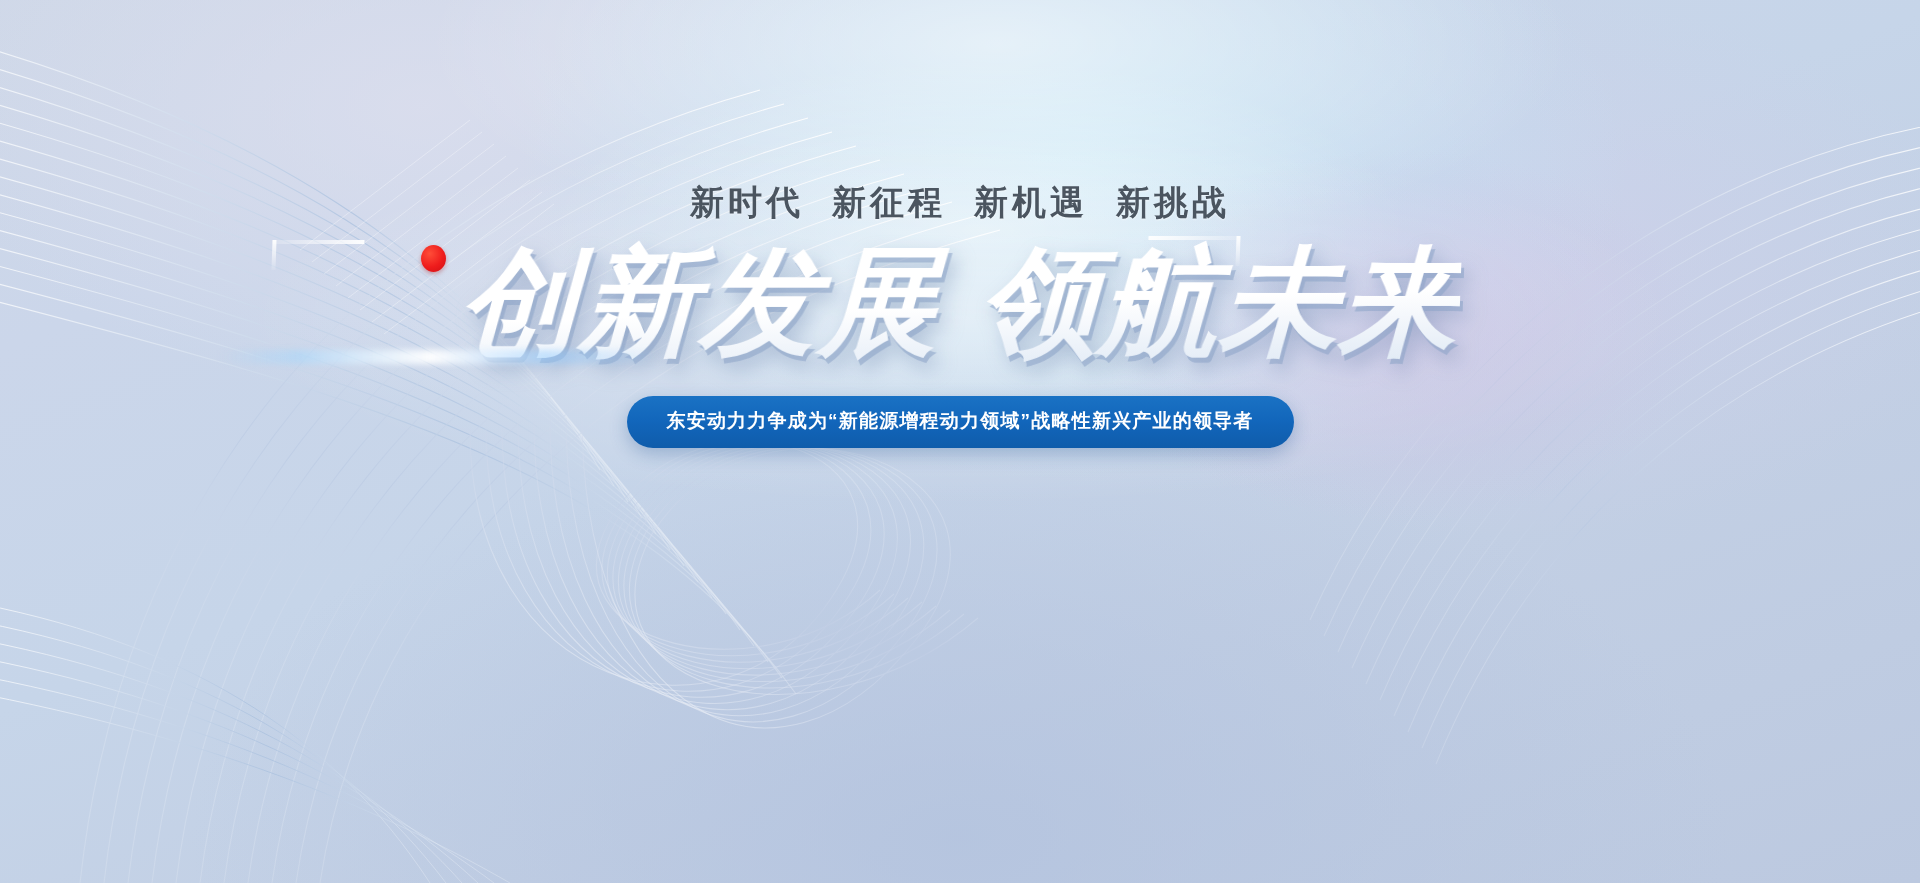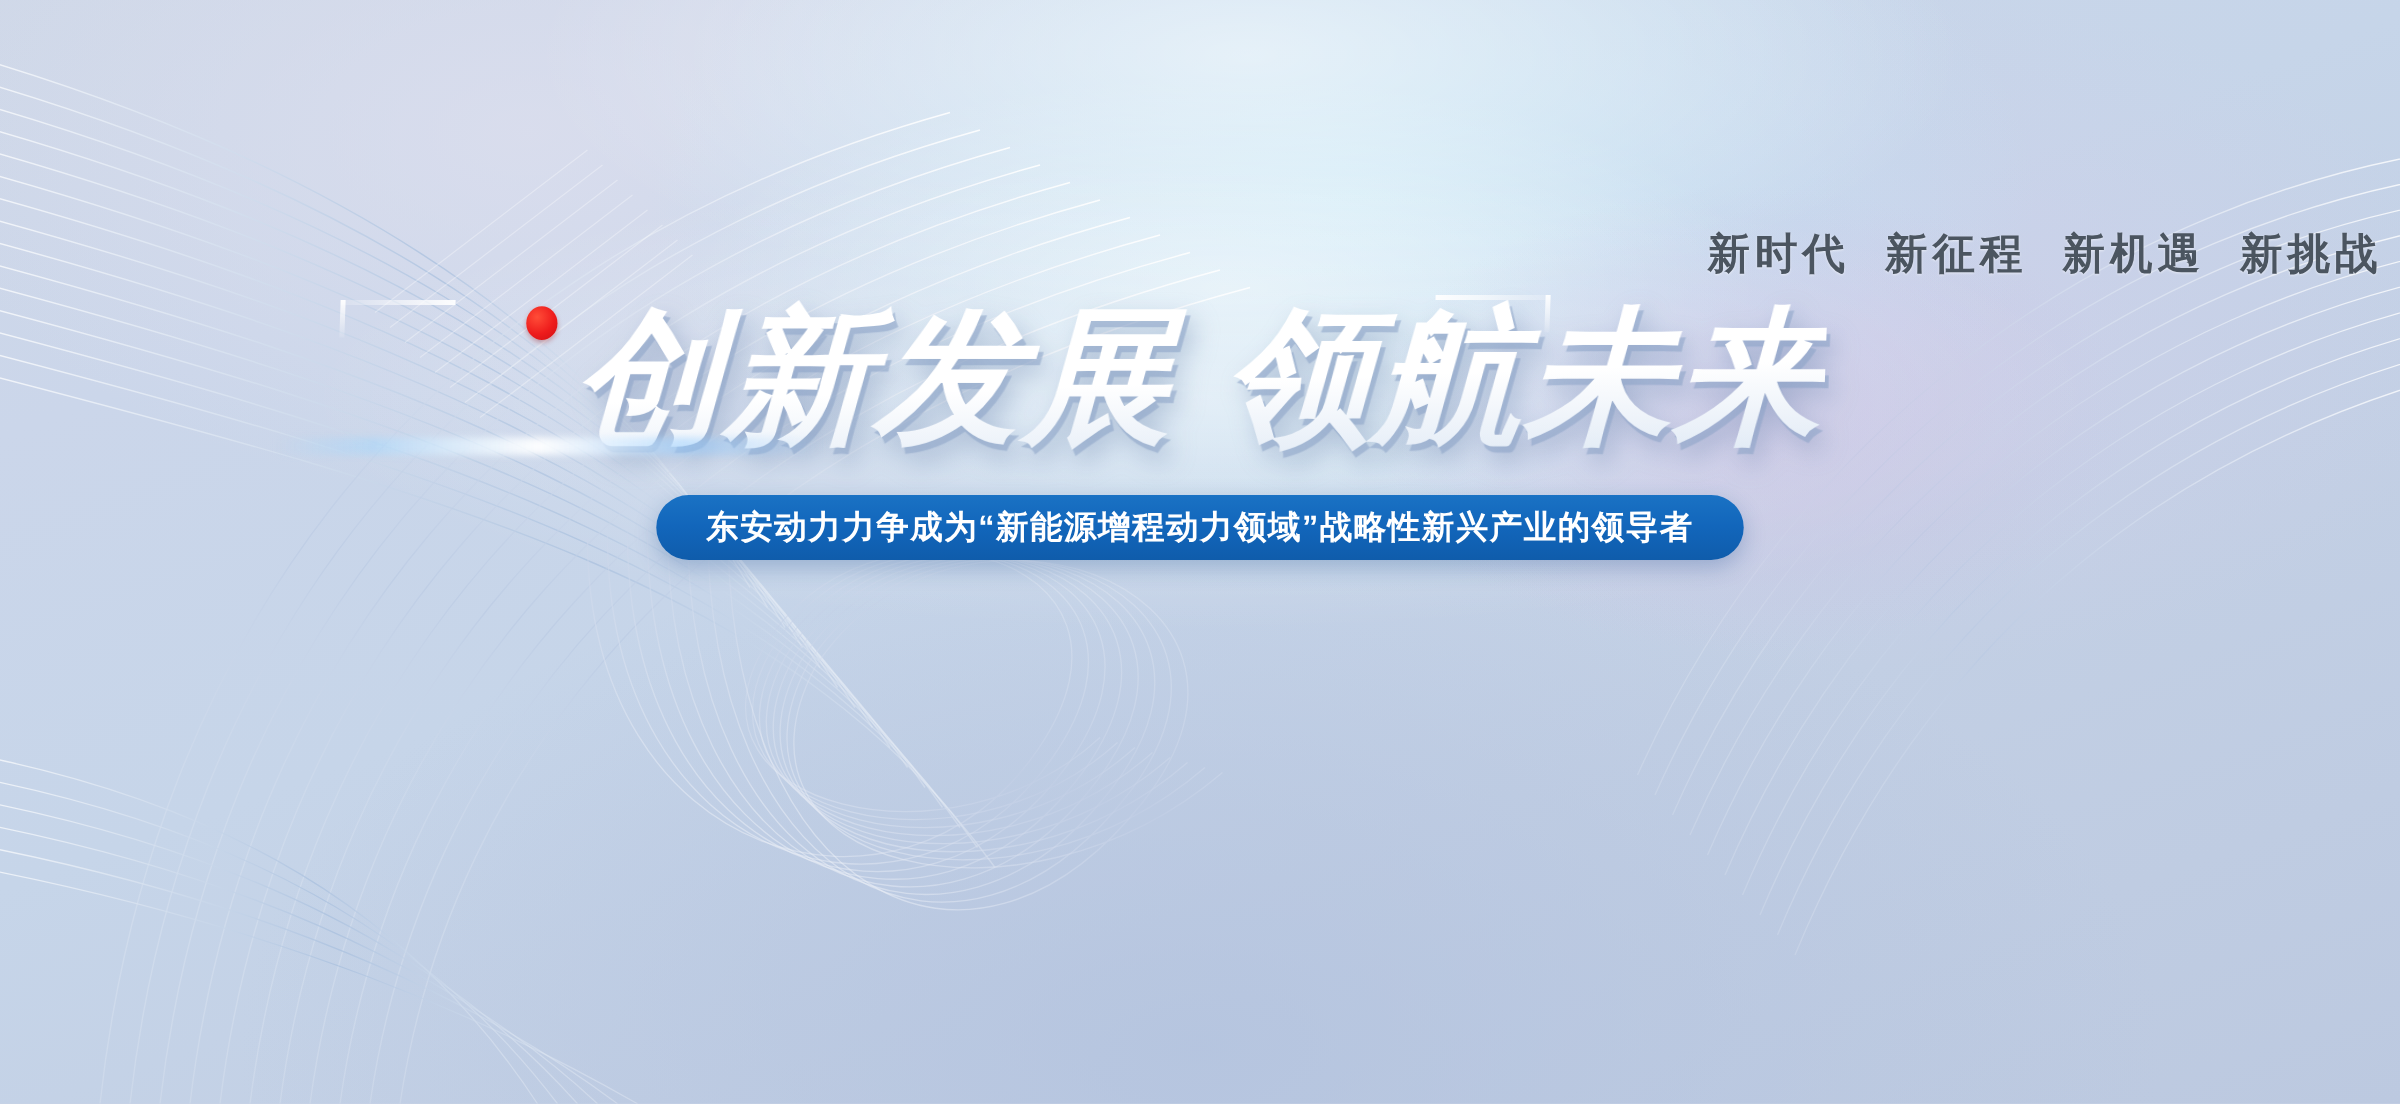--- a/index.html
+++ b/index.html
@@ -58,21 +58,20 @@
     position: absolute;
     top: 180px;
     left: 0;
     right: 0;
     font-size: 34px;
     font-weight: bold;
     letter-spacing: 4px;
     color: #4b5560;
     text-shadow: 0 1px 2px rgba(255,255,255,0.55);
     white-space: nowrap;
-    text-align: right;
   }
   .kicker .seg { margin: 0 14px; }
 
   .headline-wrap {
     position: absolute;
     top: 232px;
     left: 0;
     right: 0;
     height: 140px;
   }
@@ -158,21 +157,21 @@
     left: 0;
     right: 0;
     text-align: center;
   }
   .pill {
     display: inline-block;
     padding: 11px 40px 13px;
     border-radius: 26px;
     background: linear-gradient(180deg, #1a72c4 0%, #1266bb 48%, #0f5cab 100%);
     color: #ffffff;
-    font-size: 26px;
+    font-size: 19px;
     font-weight: bold;
     letter-spacing: 1.2px;
     line-height: 28px;
     white-space: nowrap;
     box-shadow: 0 6px 18px rgba(20,72,140,0.28);
   }
 </style>
 </head>
 <body>
 

